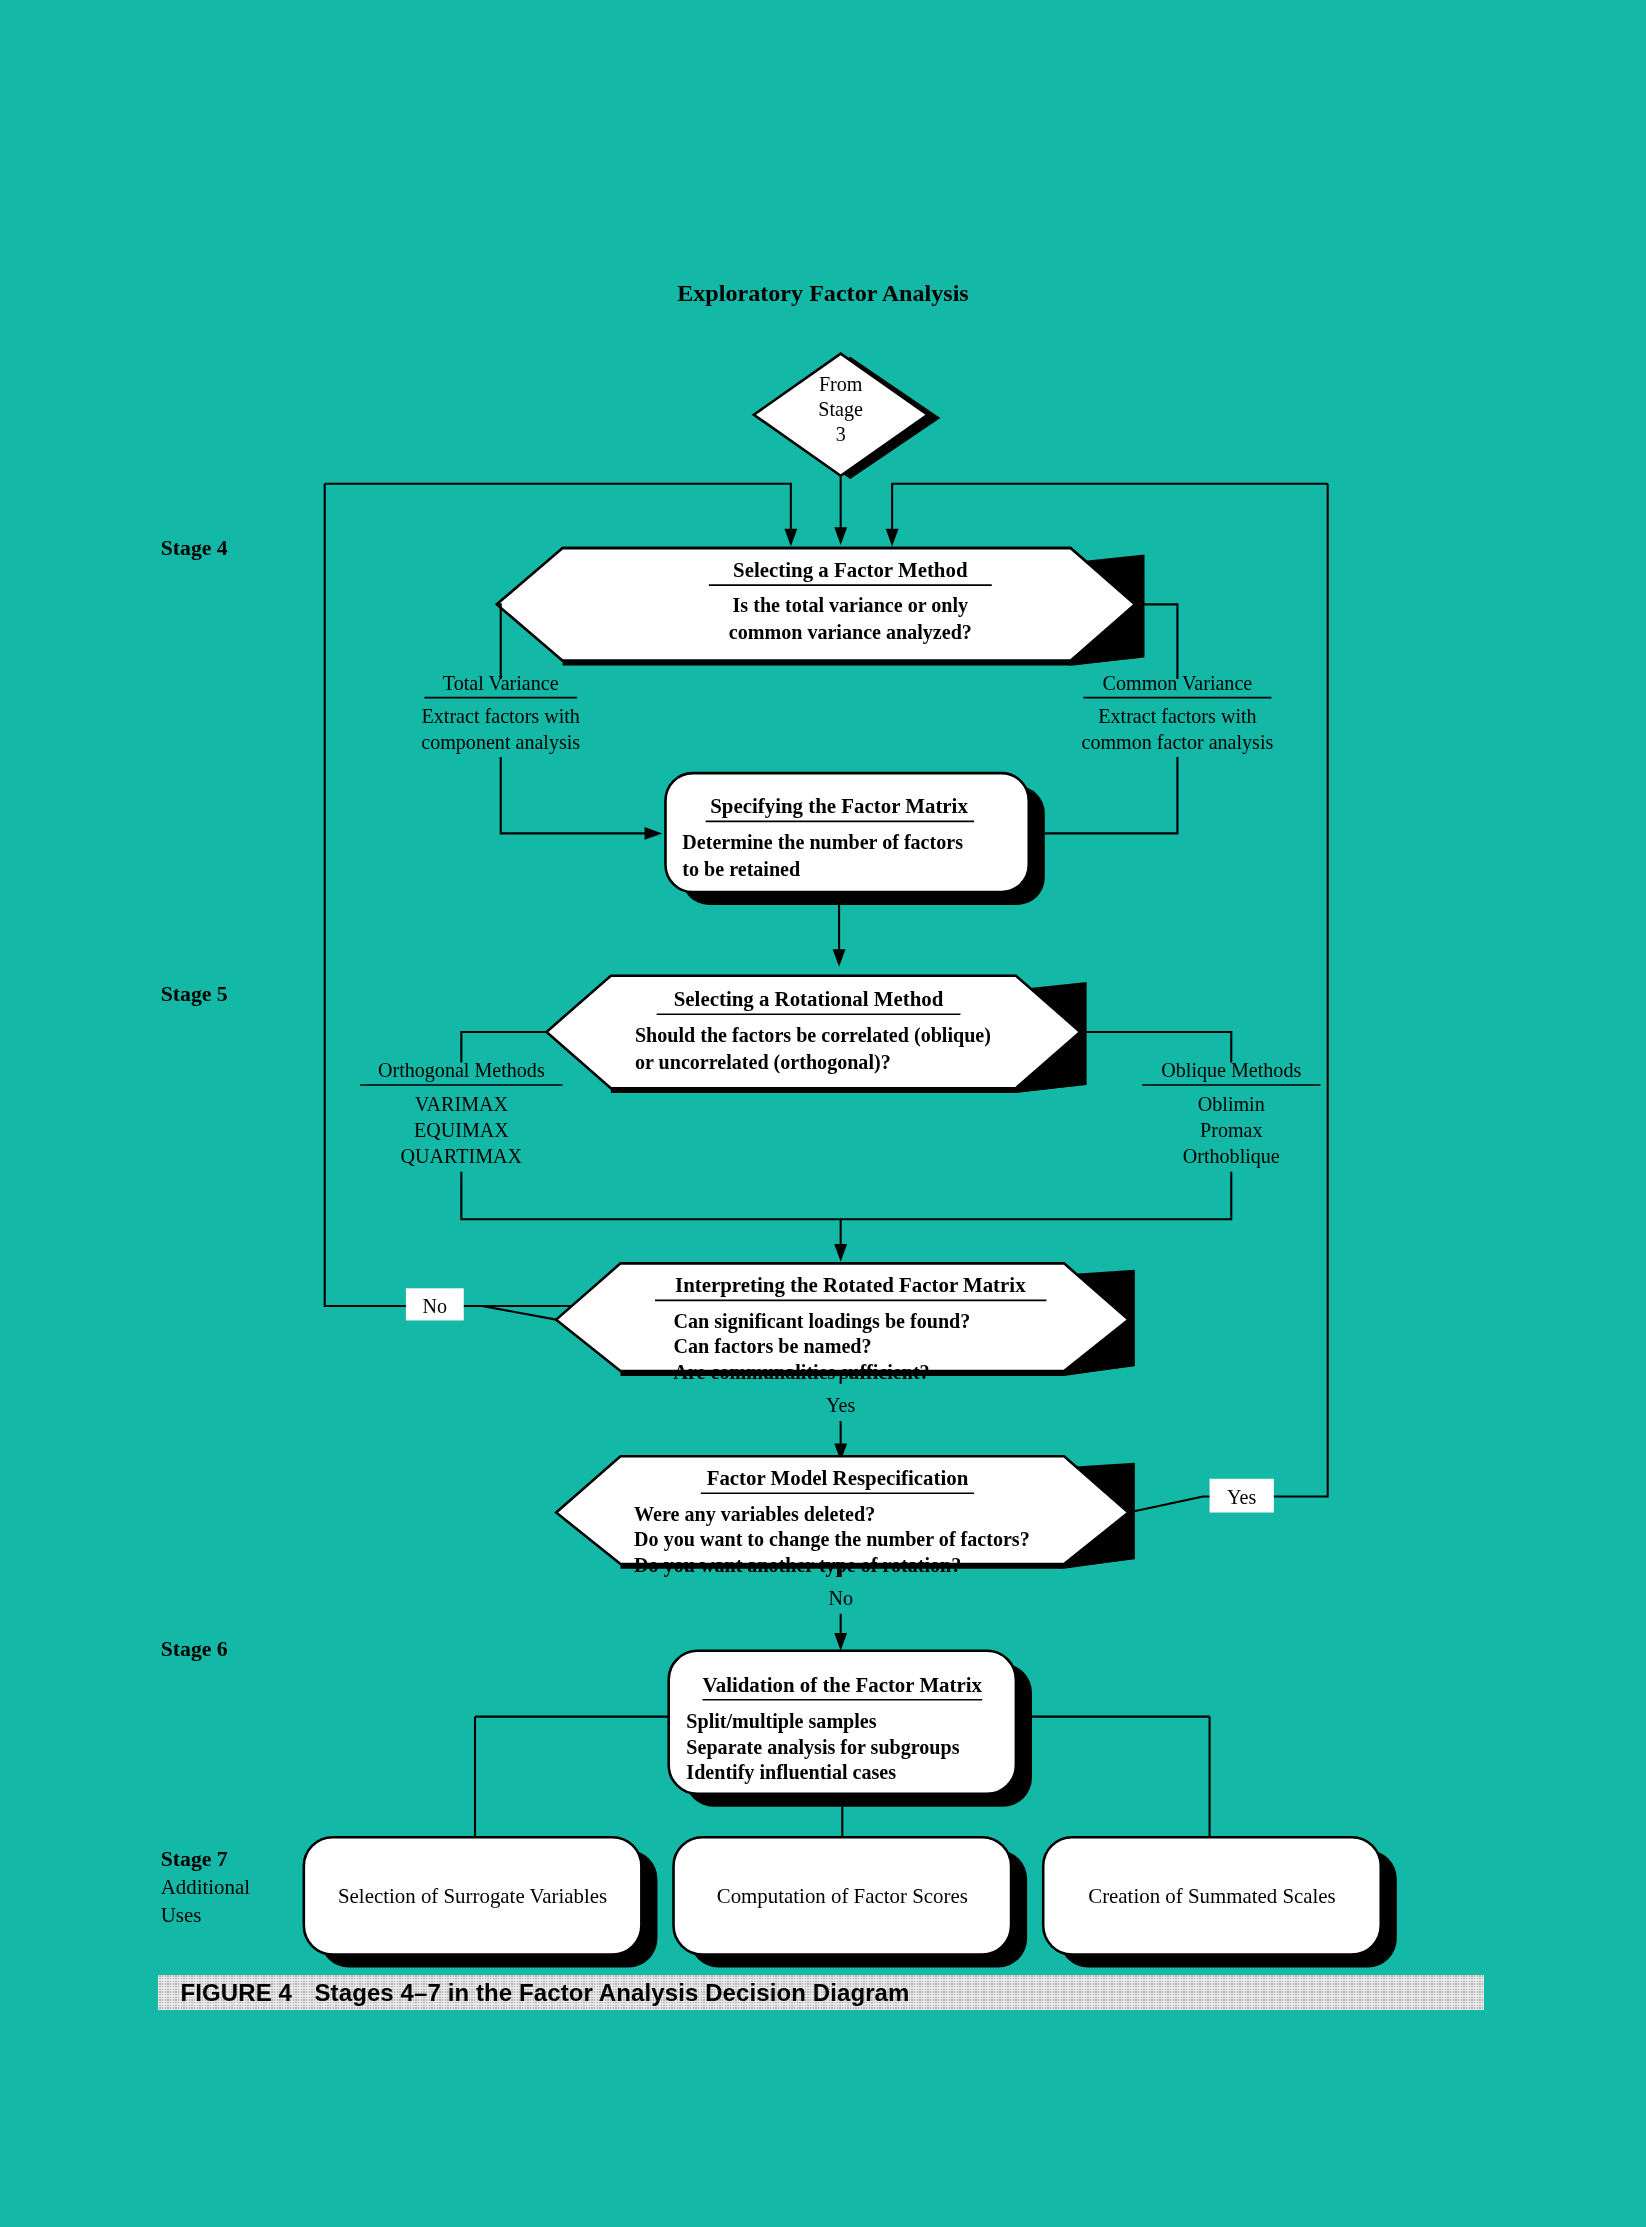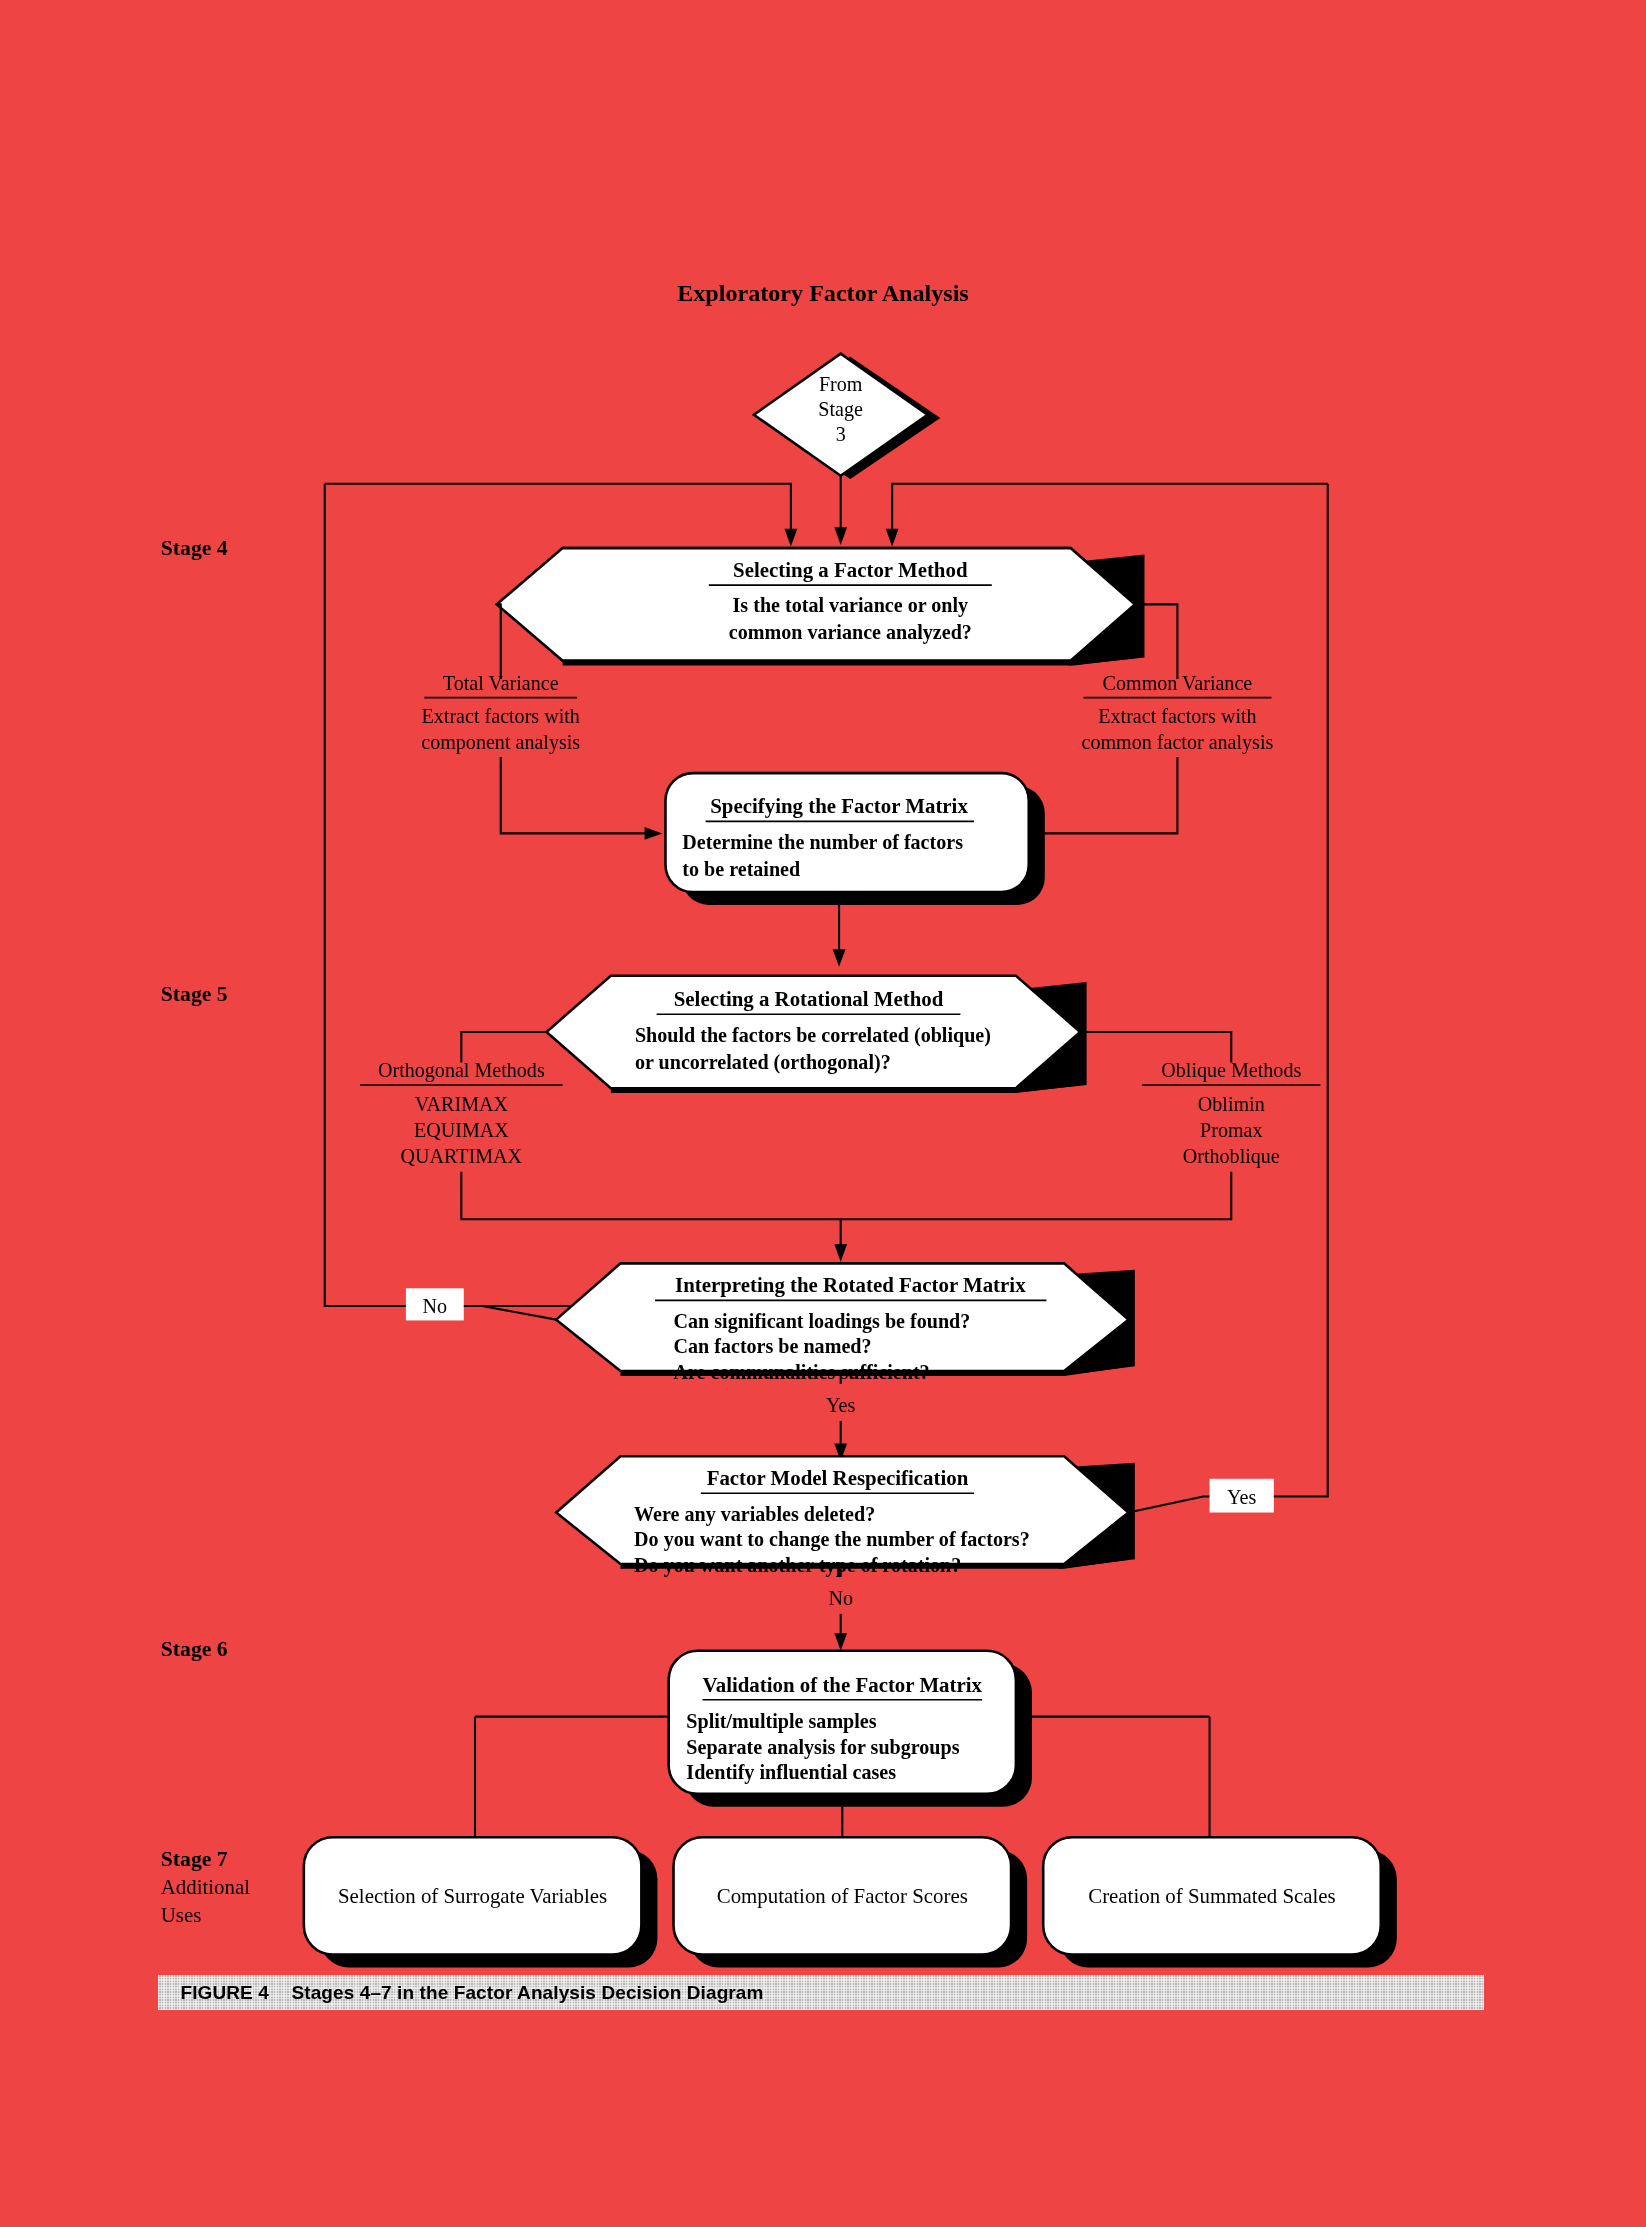--- a/index.html
+++ b/index.html
@@ -1,36 +1,36 @@
 <!DOCTYPE html>
 <html style="font-size:13px"><head>
 <meta charset="utf-8">
 <style>
   html,body{margin:0;padding:0;background:#ffffff;}
   body{font-family:"Liberation Serif", serif;}
-  #page{position:relative;width:1646px;height:2227px;background:#ef4444;overflow:hidden;}
+  #page{position:relative;width:1646px;height:2227px;background:#14b8a6;overflow:hidden;}
   #diagram{position:absolute;left:0;top:0;width:1646px;height:2227px;}
   svg text{font-family:"Liberation Serif", serif;}
   .t-title{font-size:30px;font-weight:bold;}
   .t-stage{font-size:27px;font-weight:bold;}
   .t-stagesub{font-size:26px;font-weight:normal;}
   .t-head{font-size:26px;font-weight:bold;}
   .t-body{font-size:25px;font-weight:bold;}
   .t-branch-h{font-size:25px;font-weight:normal;}
   .t-branch-b{font-size:25px;font-weight:normal;}
   .t-yn{font-size:25px;font-weight:normal;}
   .t-term{font-size:26px;font-weight:normal;}
   .t-dia{font-size:25px;font-weight:normal;}
   .caption-bar{position:absolute;left:158px;top:1975px;width:1326px;height:35px;
      background:#b8b8b8;
      background-image:
        repeating-linear-gradient(0deg, rgba(255,255,255,.55) 0 0.8px, rgba(0,0,0,0) 0.8px 1.6px),
        repeating-linear-gradient(90deg, rgba(255,255,255,.55) 0 0.8px, rgba(0,0,0,0) 0.8px 1.6px);
      display:flex;align-items:center;}
-  .caption-txt{font-family:"Liberation Sans",sans-serif;font-weight:bold;font-size:19px;color:#000;
+  .caption-txt{font-family:"Liberation Sans",sans-serif;font-weight:bold;font-size:24px;color:#000;
      margin-left:22.5px;letter-spacing:0.1px;white-space:pre;}
   .shape-fill{fill:#ffffff;stroke:#000000;stroke-width:3.2;}
   .shadow{fill:#000000;stroke:none;}
   .ln{stroke:#000000;stroke-width:2.6;fill:none;}
   .ul{stroke:#000000;stroke-width:2;}
 </style>
 </head>
 <body>
 
 <div id="page">

